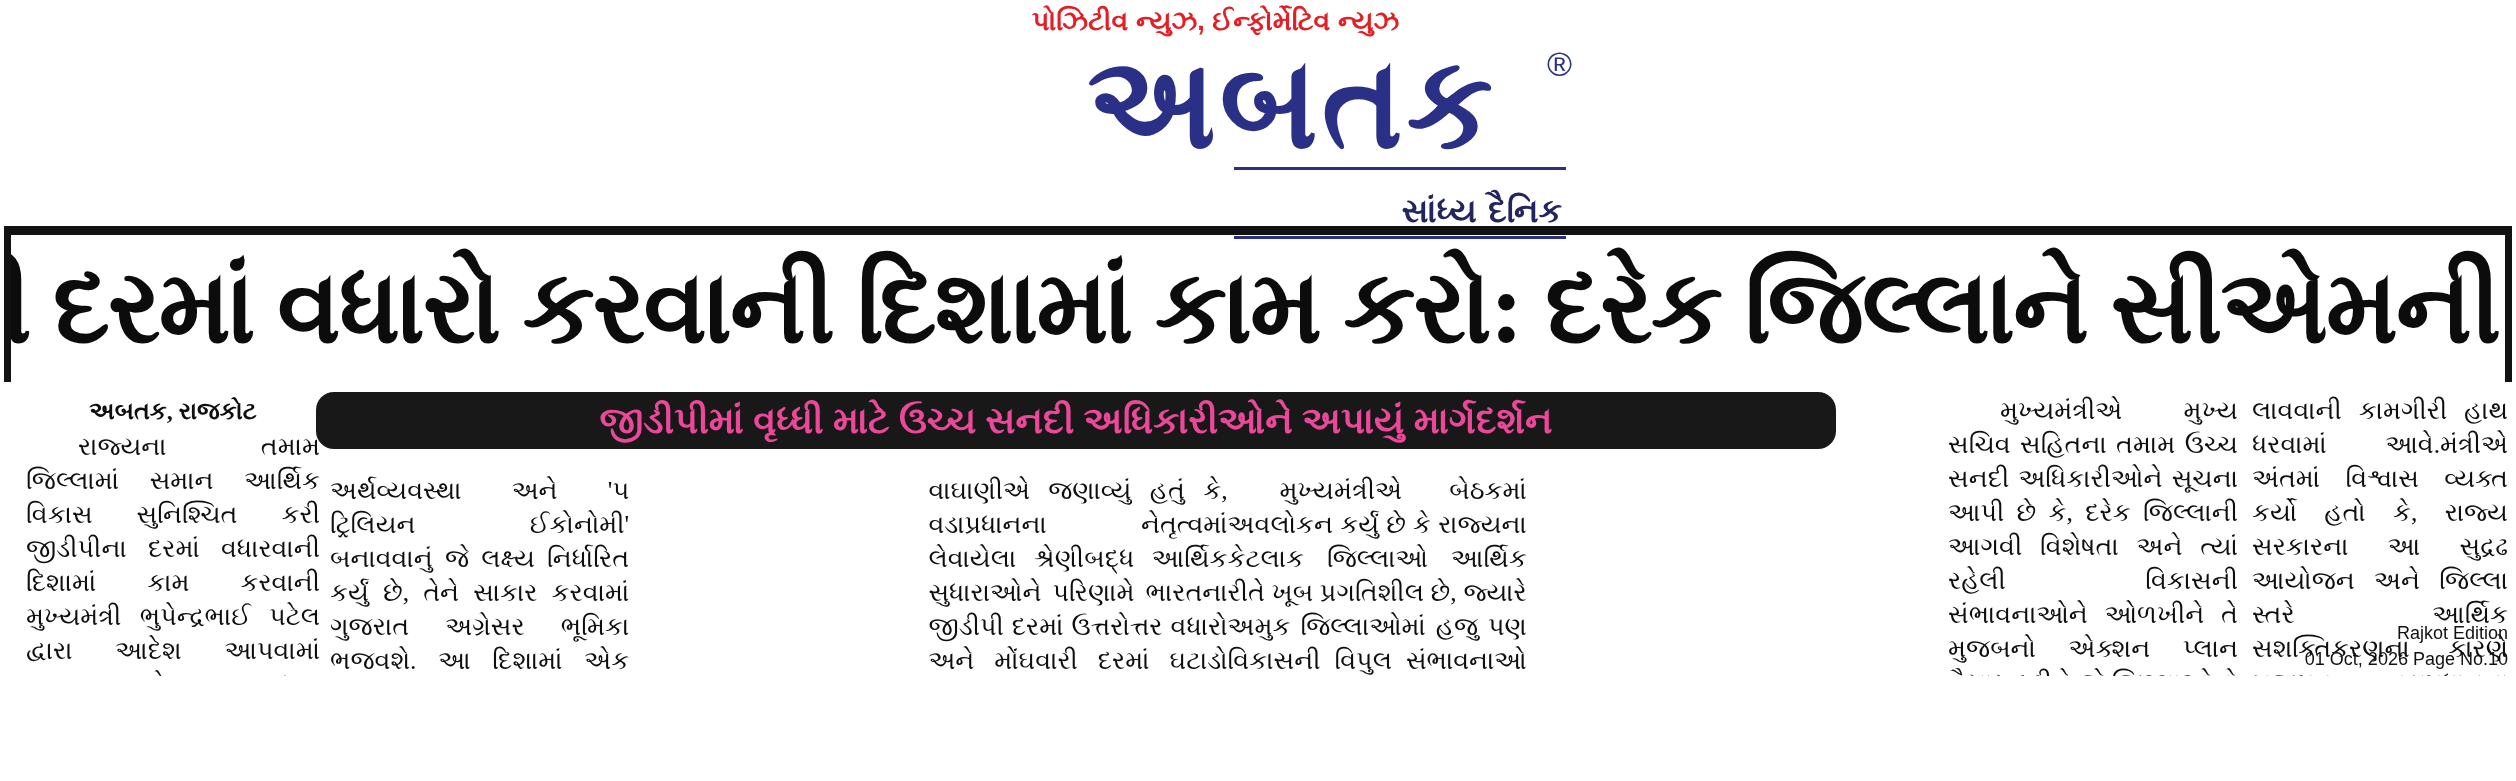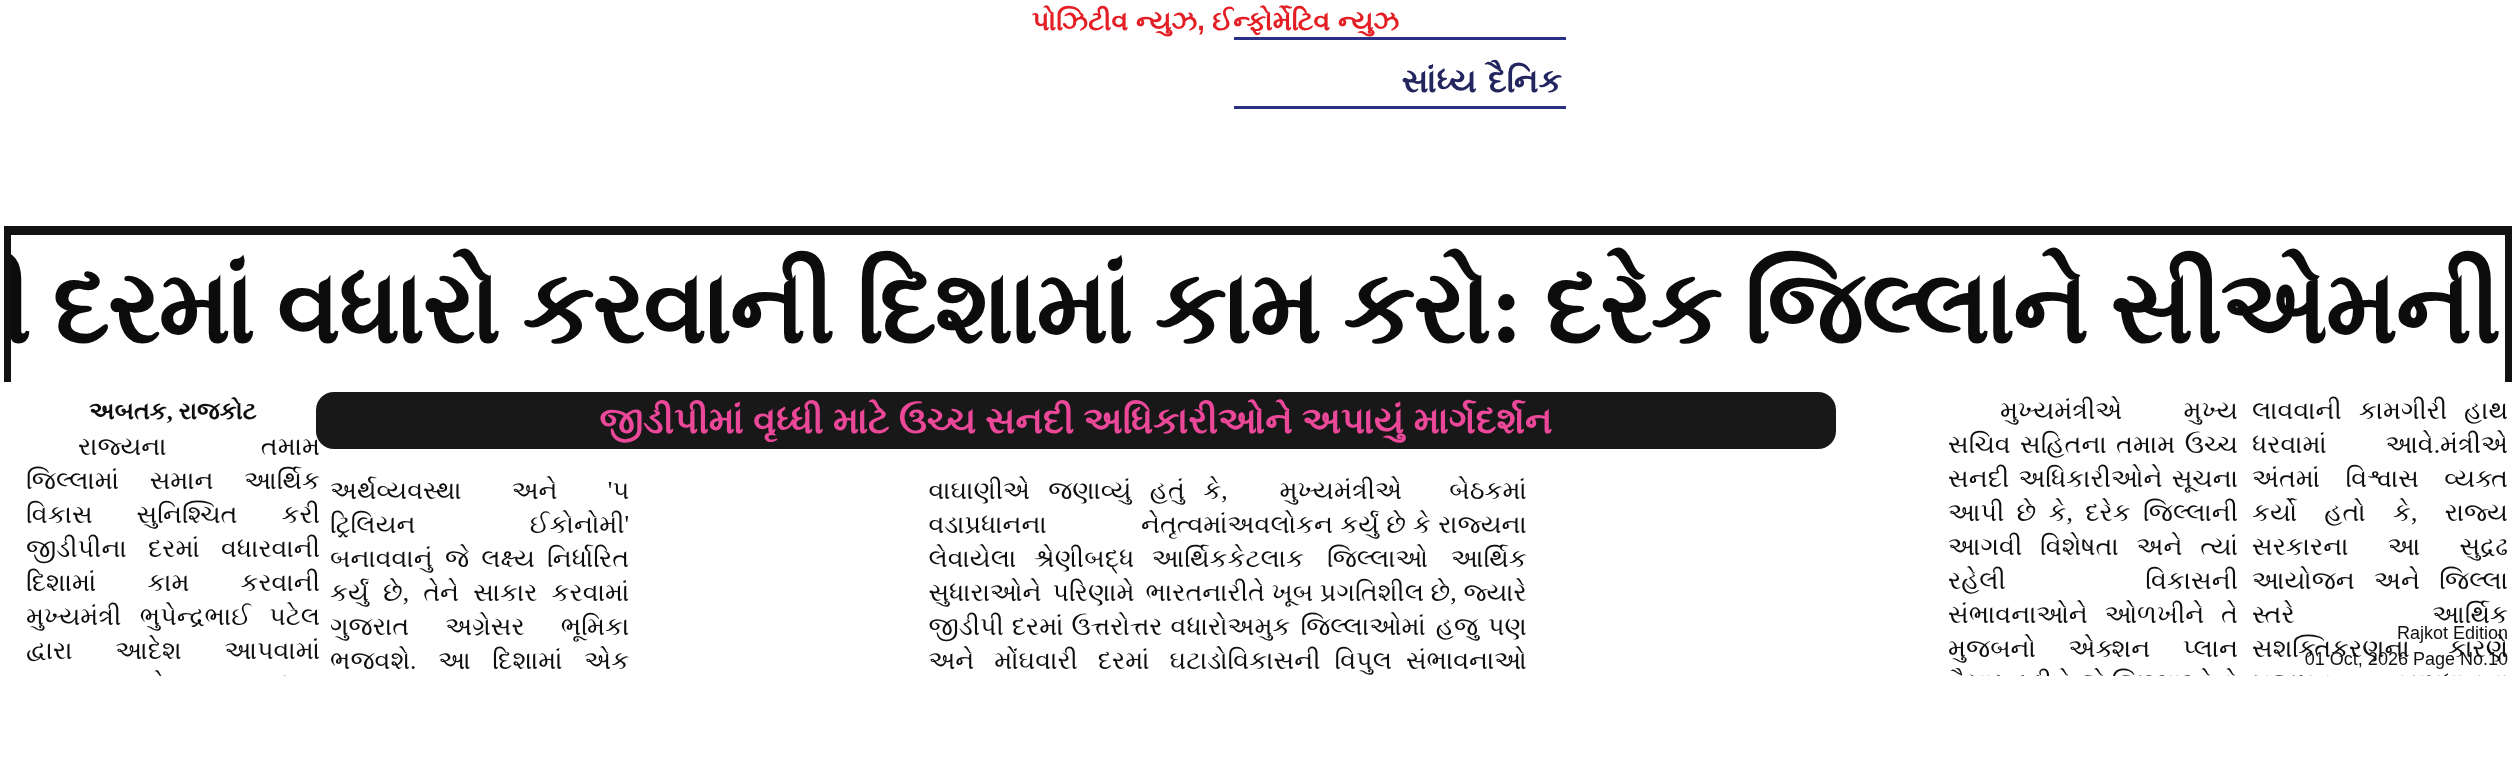--- a/index.html
+++ b/index.html
@@ -151,20 +151,24 @@
     font-family: "Liberation Sans", "DejaVu Sans", sans-serif;
   }
 </style>
 </head>
 <body>
 
 <div class="page">
 
   <div class="masthead">
     <div class="tagline">પોઝિટીવ ન્યુઝ, ઈન્ફોર્મેટિવ ન્યુઝ</div>
+    <div class="logo-row">
+      <span class="logo-text">અબતક</span>
+      <span class="reg-mark">®</span>
+    </div>
     <div class="subtitle-block">
       <span class="subtitle-text">સાંધ્ય દૈનિક</span>
     </div>
   </div>
 
   <div class="headline-box">
     <div class="main-headline">જીડીપી દરમાં વધારો કરવાની દિશામાં કામ કરો: દરેક જિલ્લાને સીએમની સુચના</div>
   </div>
 
   <div class="col col-1">

